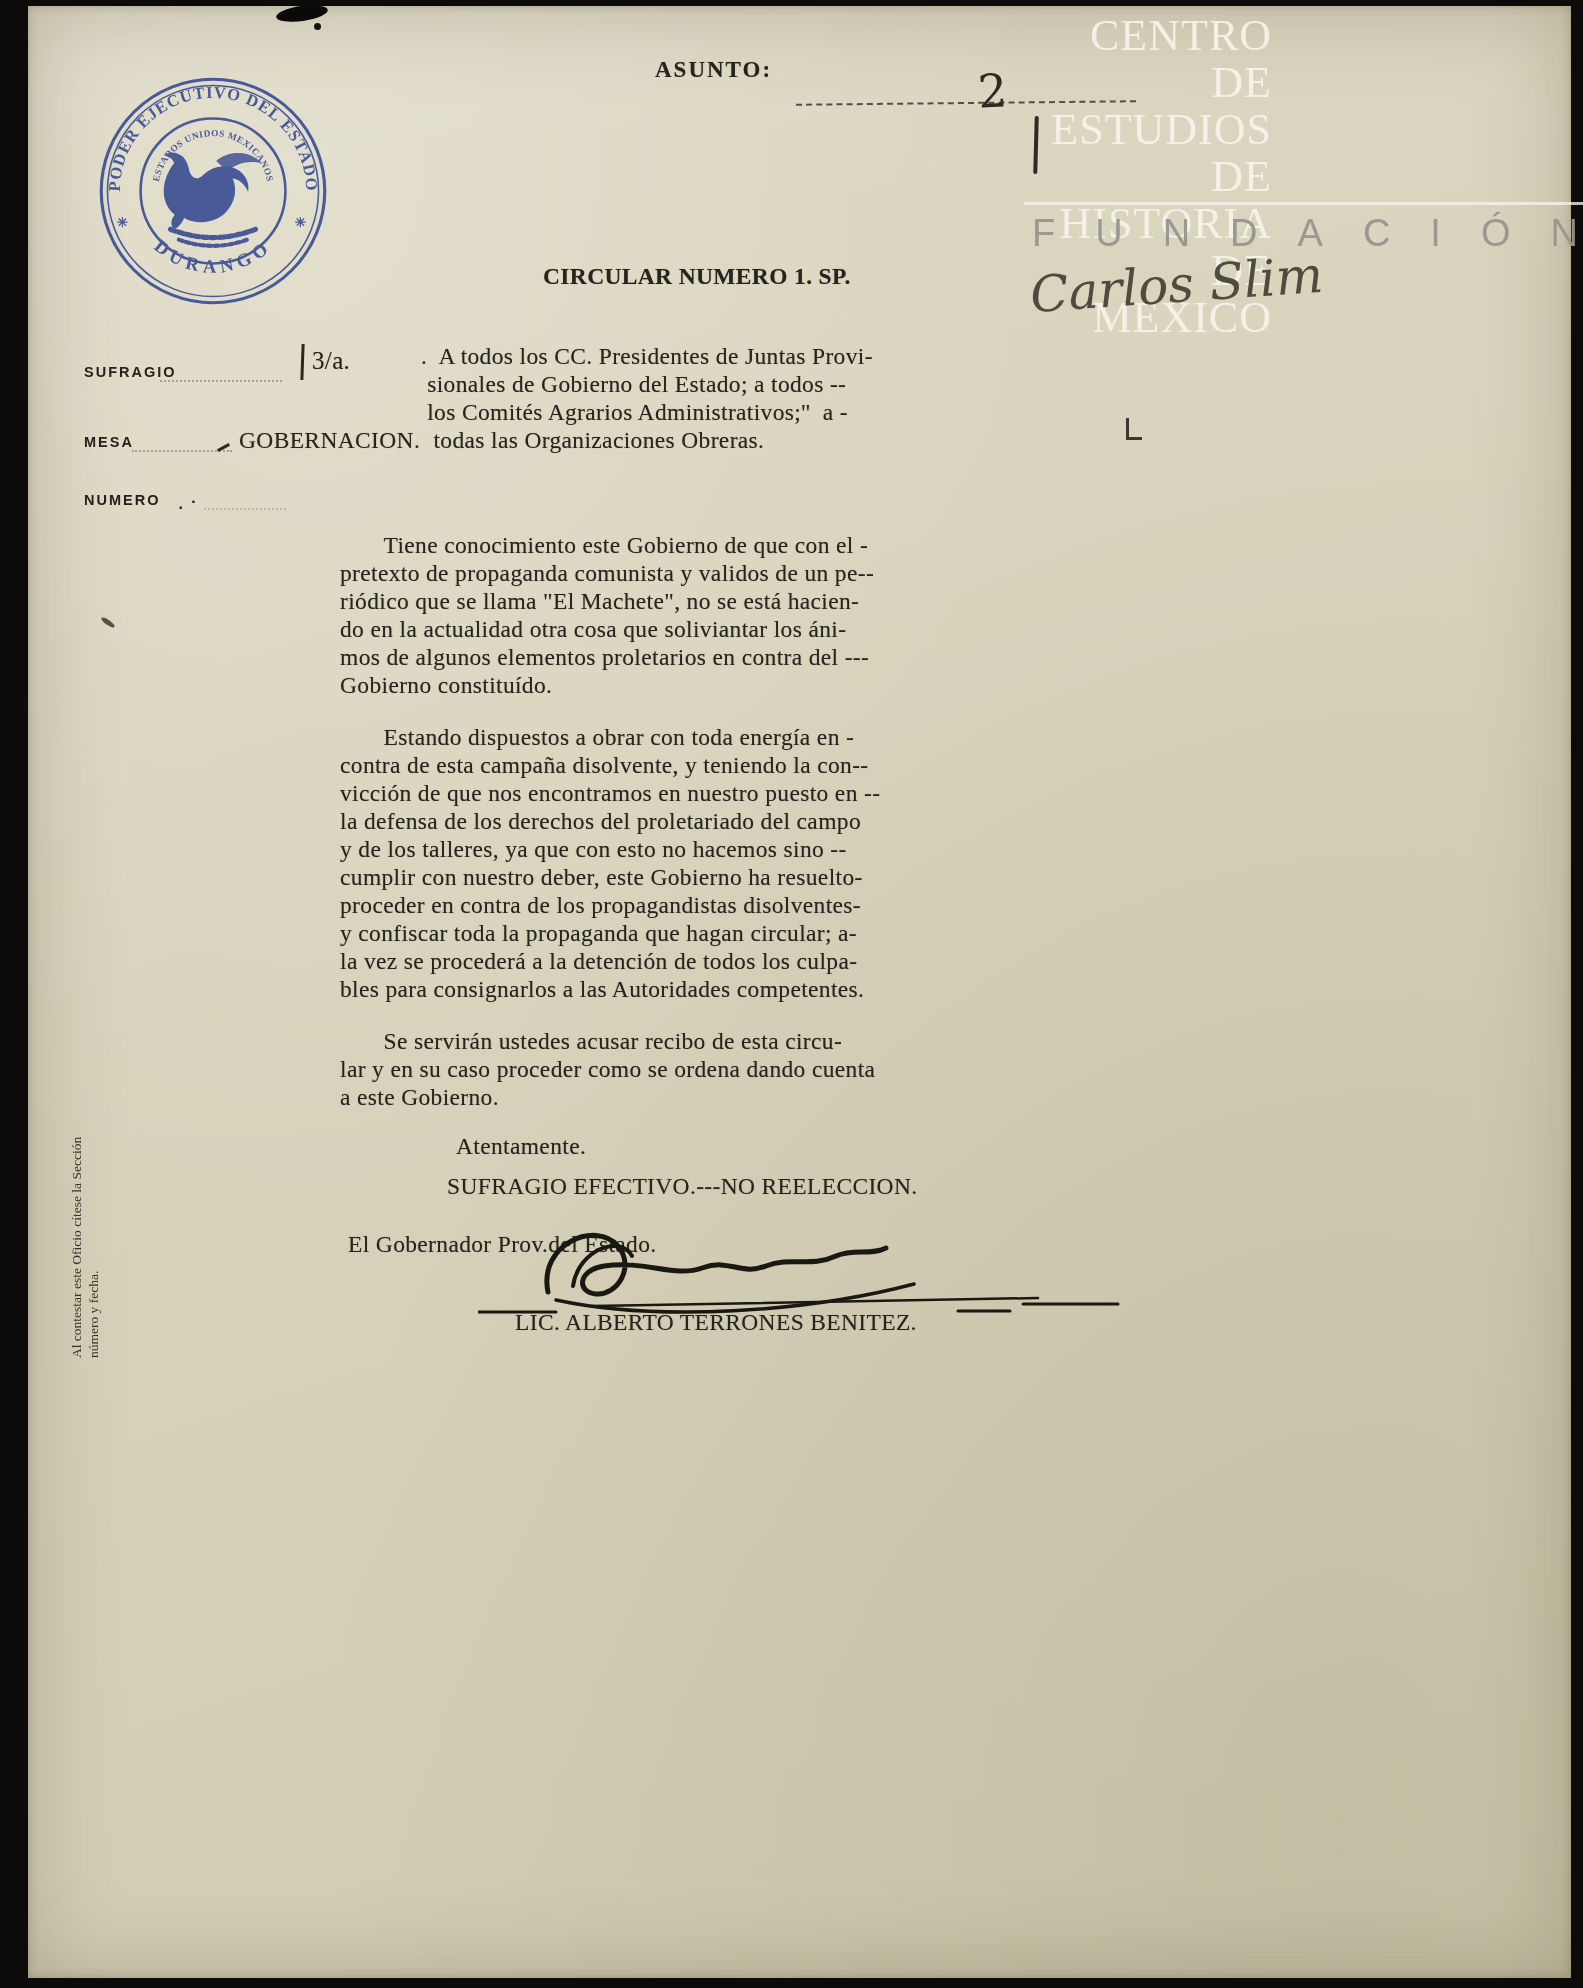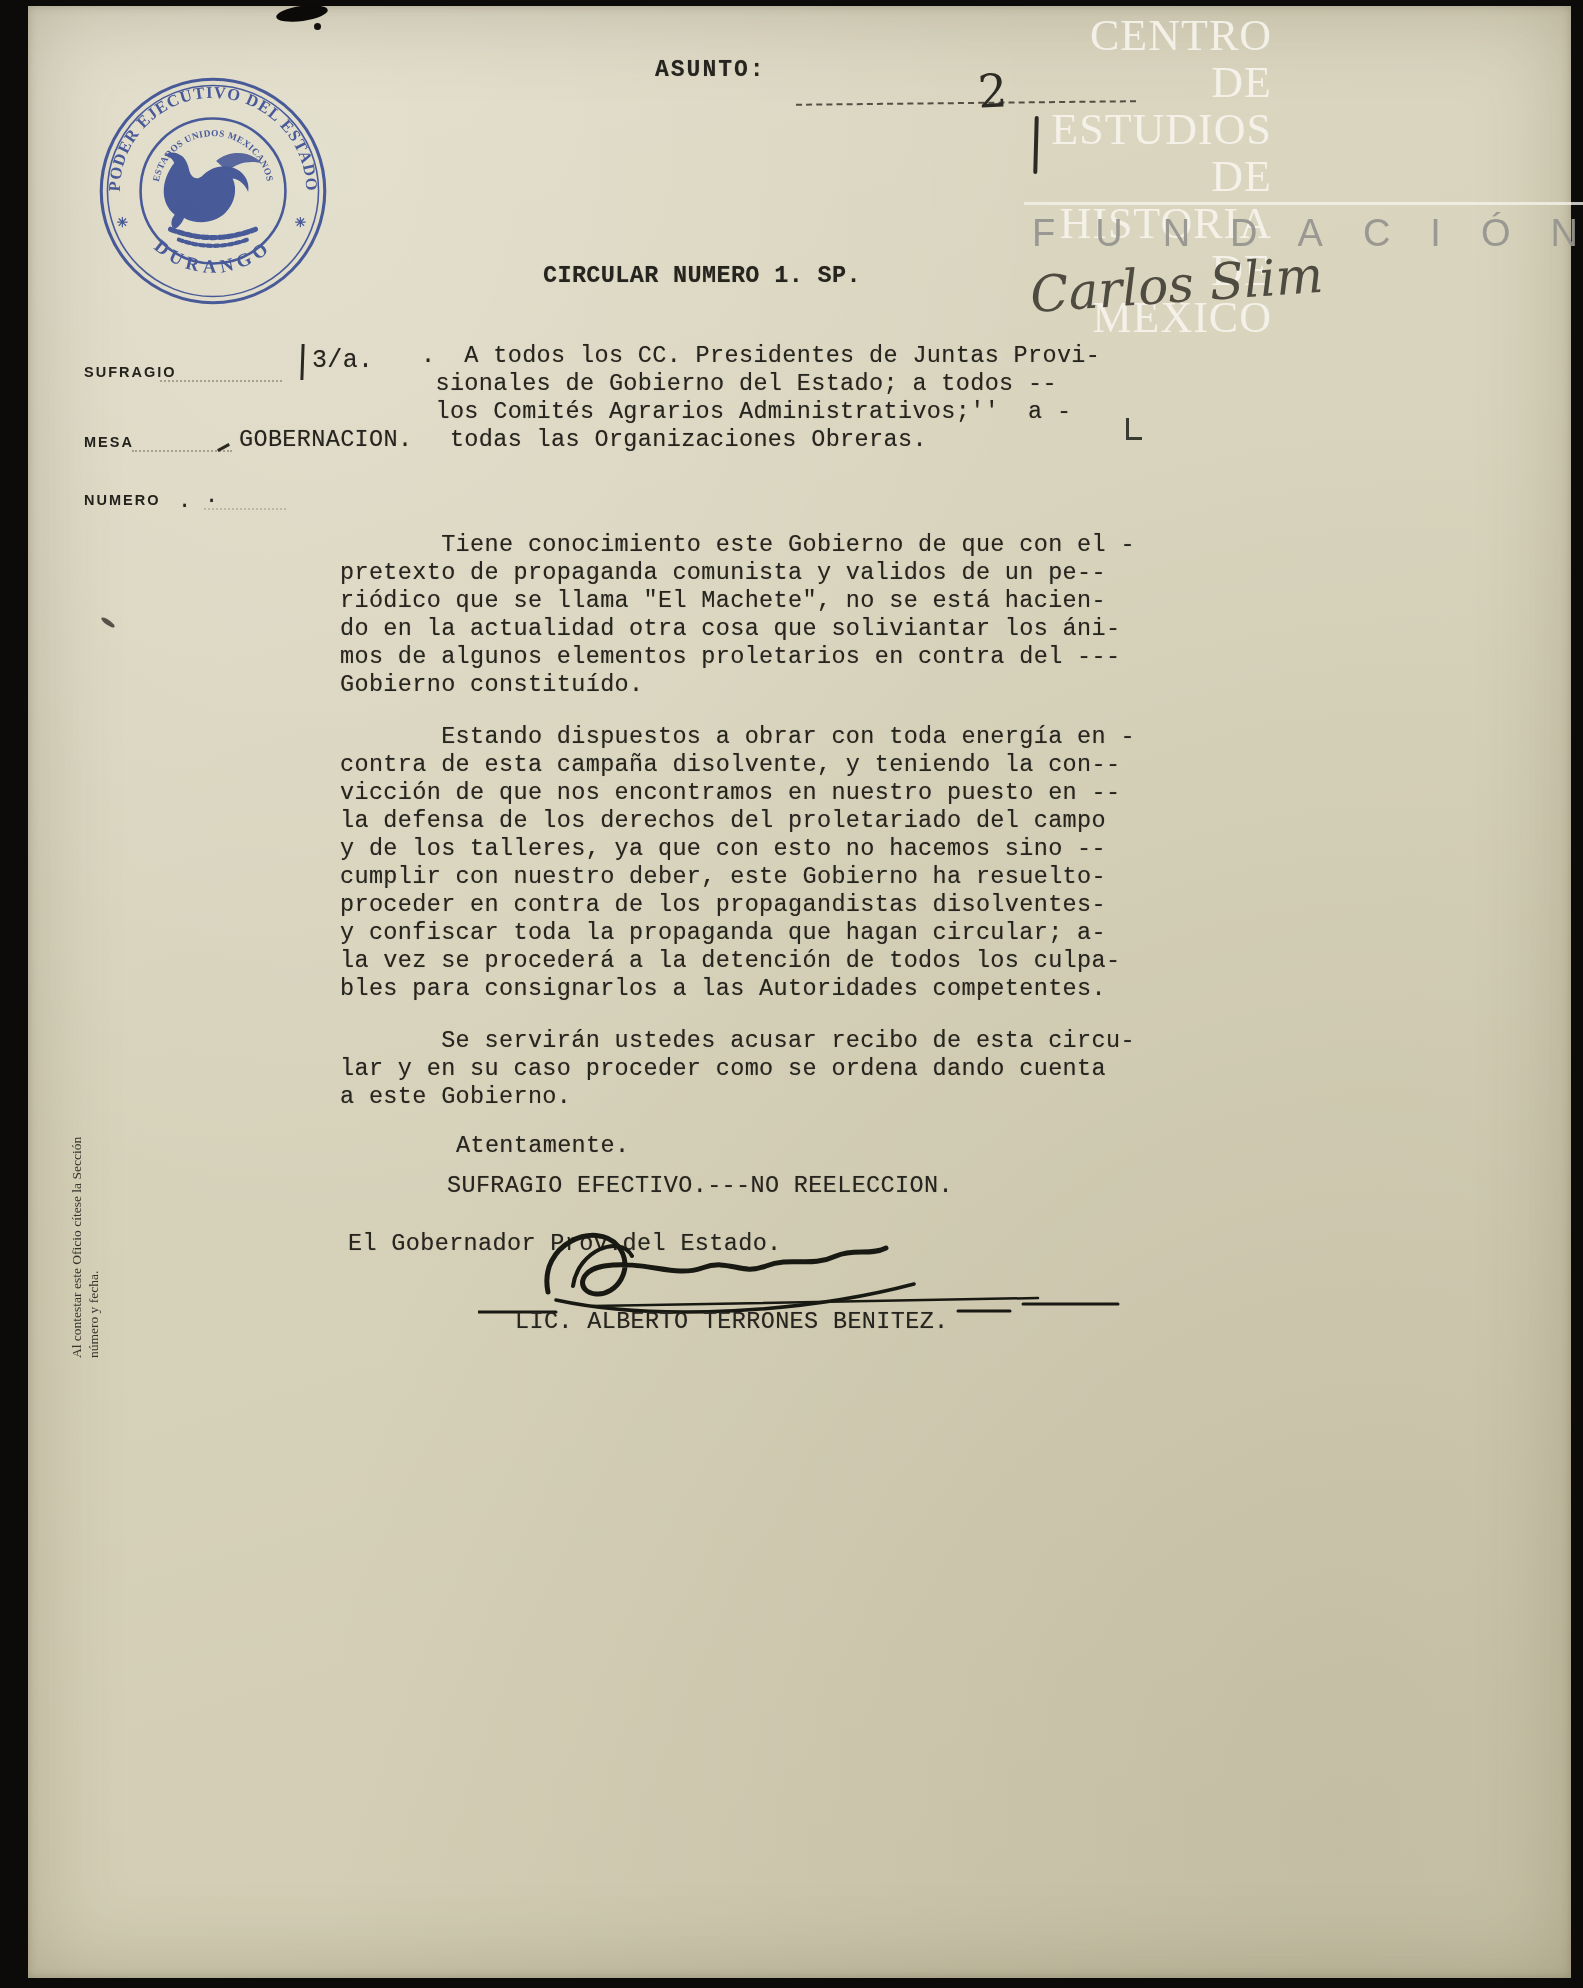--- a/index.html
+++ b/index.html
@@ -12,21 +12,21 @@
   }
   .paper{
     position:absolute;left:28px;top:6px;width:1543px;height:1972px;
     background:
       radial-gradient(ellipse at 18% 8%, rgba(255,255,250,0.22), transparent 42%),
       radial-gradient(ellipse at 85% 92%, rgba(110,100,70,0.14), transparent 55%),
       linear-gradient(163deg,#ddd8c3 0%,#d7d2ba 45%,#d0cbb1 100%);
     box-shadow: inset 0 0 90px rgba(85,74,46,0.28), inset 0 0 10px rgba(60,50,30,0.25);
   }
   .ink{color:#26241e;text-shadow:0 0 1px rgba(38,36,30,0.35);}
-  .mono{font-family:Liberation Mono, monospace;font-size:23.5px;letter-spacing:0.35px;line-height:28px;}
+  .mono{font-family:Liberation Serif, serif;font-size:23.5px;letter-spacing:0.35px;line-height:28px;}
   .pre{white-space:pre-wrap;margin-left:21px;}
   .abs{position:absolute;}
 
   
   .seal{position:absolute;left:66px;top:66px;width:238px;height:238px;opacity:0.85;}
   .seal .ring{fill:none;stroke:#2e4390;}
   .seal text{fill:#2e4390;font-family:"Liberation Serif","DejaVu Serif",serif;font-weight:bold;}
   .seal-arc-top{font-size:16px;letter-spacing:1px;}
   .seal-arc-bottom{font-size:18px;letter-spacing:5px;}
   .seal-arc-inner{font-size:9px;letter-spacing:0.5px;}

